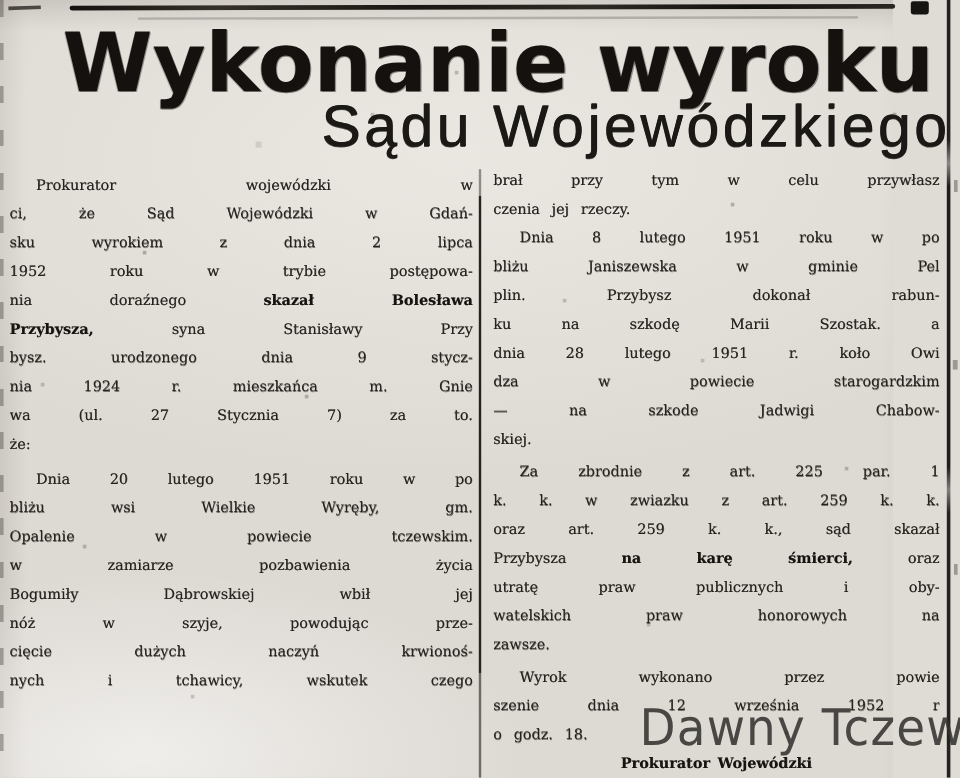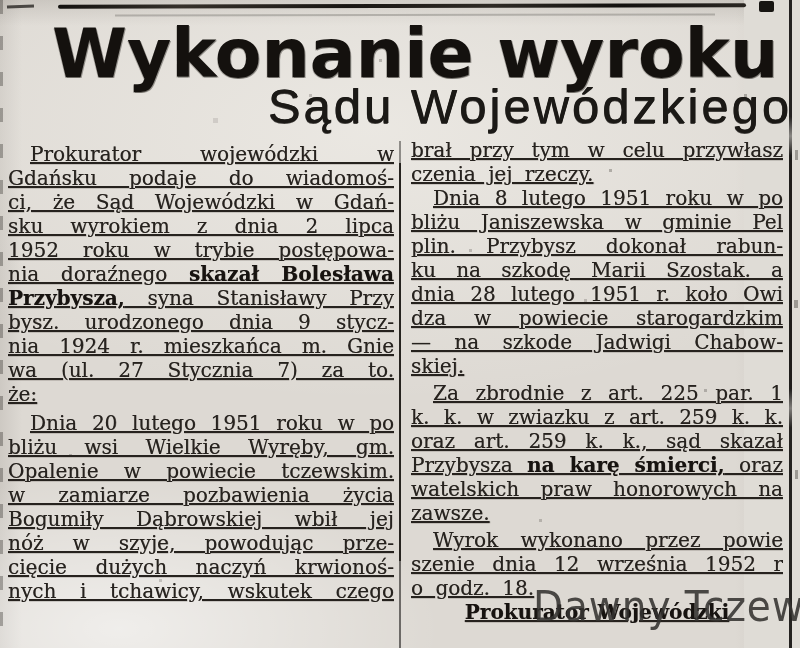--- a/index.html
+++ b/index.html
@@ -33,22 +33,22 @@
   .headline{position:absolute;left:52px;top:14px;width:740px;margin:0;
     font-family:"DejaVu Sans","Liberation Sans",sans-serif;font-weight:900;font-size:68px;
     letter-spacing:0px;color:#14110e;white-space:nowrap;
     text-shadow:1px 1px 0 rgba(25,22,18,.4), -0.5px 0.5px 0 rgba(25,22,18,.3);}
   .subheadline{position:absolute;left:92px;top:78px;width:700px;margin:0;
     font-family:Liberation Sans, sans-serif;font-weight:normal;font-size:49px;
     letter-spacing:3px;color:#1b1916;white-space:nowrap;
     text-shadow:0.6px 0 0 #1b1916, 0 0.5px 0 rgba(27,25,22,.8);text-align:right;}
 
   
-  .col{position:absolute;font-size:20px;color:#26221e;
-    text-shadow:0.3px 0.3px 0.4px rgba(35,30,25,.55);text-decoration:underline;}
+  .col{position:absolute;font-size:12px;color:#26221e;
+    text-shadow:0.3px 0.3px 0.4px rgba(35,30,25,.55);}
   .col b{color:#171310;font-weight:bold;}
   .col-left{left:8px;top:142px;width:386px;}
   .col-right{left:411px;top:138px;width:372px;}
   .line{display:block;height:24px;line-height:24px;text-align:justify;overflow:hidden;}
   .line::after{content:"";display:inline-block;width:100%;height:0;}
   .line.nj{text-align:left;word-spacing:6px;}
   .line.nj::after{content:none;}
   .line.ctr{text-align:center;word-spacing:2px;}
   .line.ctr::after{content:none;}
   .line.indent{text-indent:22px;}
@@ -85,21 +85,20 @@
   <div class="edge-marks-left"></div>
   <div class="fragment frag1"></div>
   <div class="fragment frag2"></div>
   <div class="fragment frag3"></div>
 
   <h1 class="headline">Wykonanie wyroku</h1>
   <h2 class="subheadline">Sądu Wojewódzkiego</h2>
 
   <div class="col col-left">
       <div class="line indent"><span>Prokurator wojewódzki w</span></div>
-      <div class="line"><span>Gdańsku podaje do wiadomoś-</span></div>
       <div class="line"><span>ci, że Sąd Wojewódzki w Gdań-</span></div>
       <div class="line"><span>sku wyrokiem z dnia 2 lipca</span></div>
       <div class="line"><span>1952 roku w trybie postępowa-</span></div>
       <div class="line"><span>nia doraźnego </span><b>skazał Bolesława</b></div>
       <div class="line"><b>Przybysza,</b><span> syna Stanisławy Przy</span></div>
       <div class="line"><span>bysz. urodzonego dnia 9 stycz-</span></div>
       <div class="line"><span>nia 1924 r. mieszkańca m. Gnie</span></div>
       <div class="line"><span>wa (ul. 27 Stycznia 7) za to.</span></div>
       <div class="line nj"><span>że:</span></div>
       <div class="line indent gap"><span>Dnia 20 lutego 1951 roku w po</span></div>
@@ -120,20 +119,21 @@
       <div class="line"><span>plin. Przybysz dokonał rabun-</span></div>
       <div class="line"><span>ku na szkodę Marii Szostak. a</span></div>
       <div class="line"><span>dnia 28 lutego 1951 r. koło Owi</span></div>
       <div class="line"><span>dza w powiecie starogardzkim</span></div>
       <div class="line"><span>— na szkode Jadwigi Chabow-</span></div>
       <div class="line nj"><span>skiej.</span></div>
       <div class="line indent gap-s"><span>Za zbrodnie z art. 225 par. 1</span></div>
       <div class="line"><span>k. k. w zwiazku z art. 259 k. k.</span></div>
       <div class="line"><span>oraz art. 259 k. k., sąd skazał</span></div>
       <div class="line"><span>Przybysza </span><b>na karę śmierci,</b><span> oraz</span></div>
+      <div class="line"><span>utratę praw publicznych i oby-</span></div>
       <div class="line"><span>watelskich praw honorowych na</span></div>
       <div class="line nj"><span>zawsze.</span></div>
       <div class="line indent gap-s"><span>Wyrok wykonano przez powie</span></div>
       <div class="line"><span>szenie dnia 12 września 1952 r</span></div>
       <div class="line nj"><span>o godz. 18.</span></div>
       <div class="line ctr"><b>Prokurator Wojewódzki</b></div>
     </div>
 
   <div class="watermark">Dawny Tczew</div>
 

